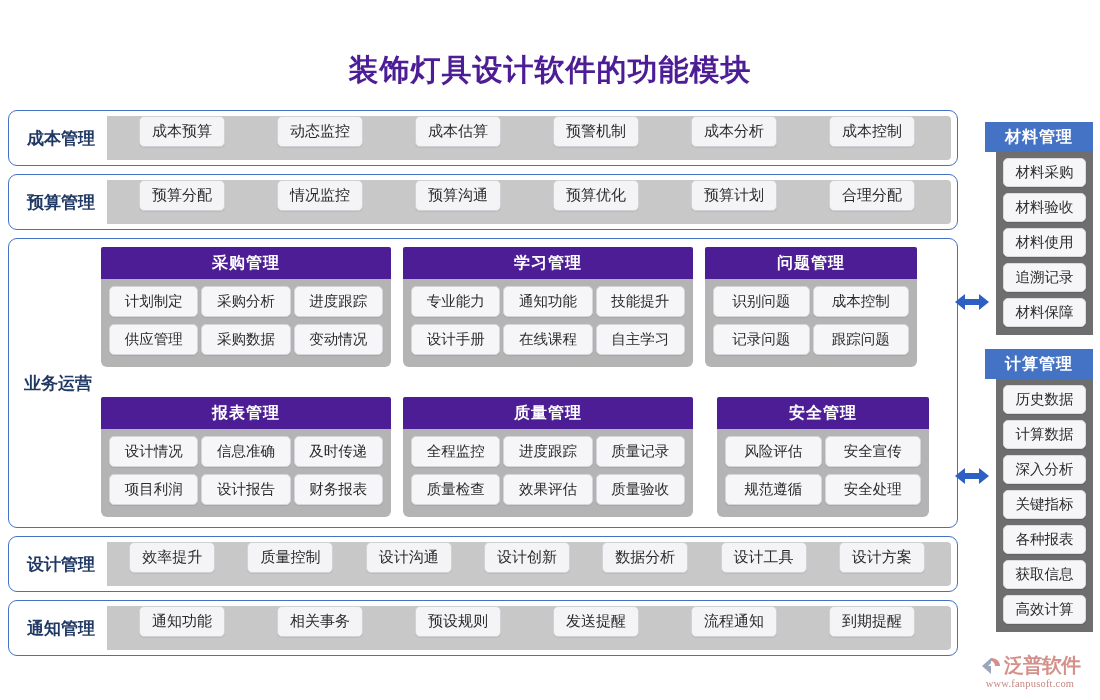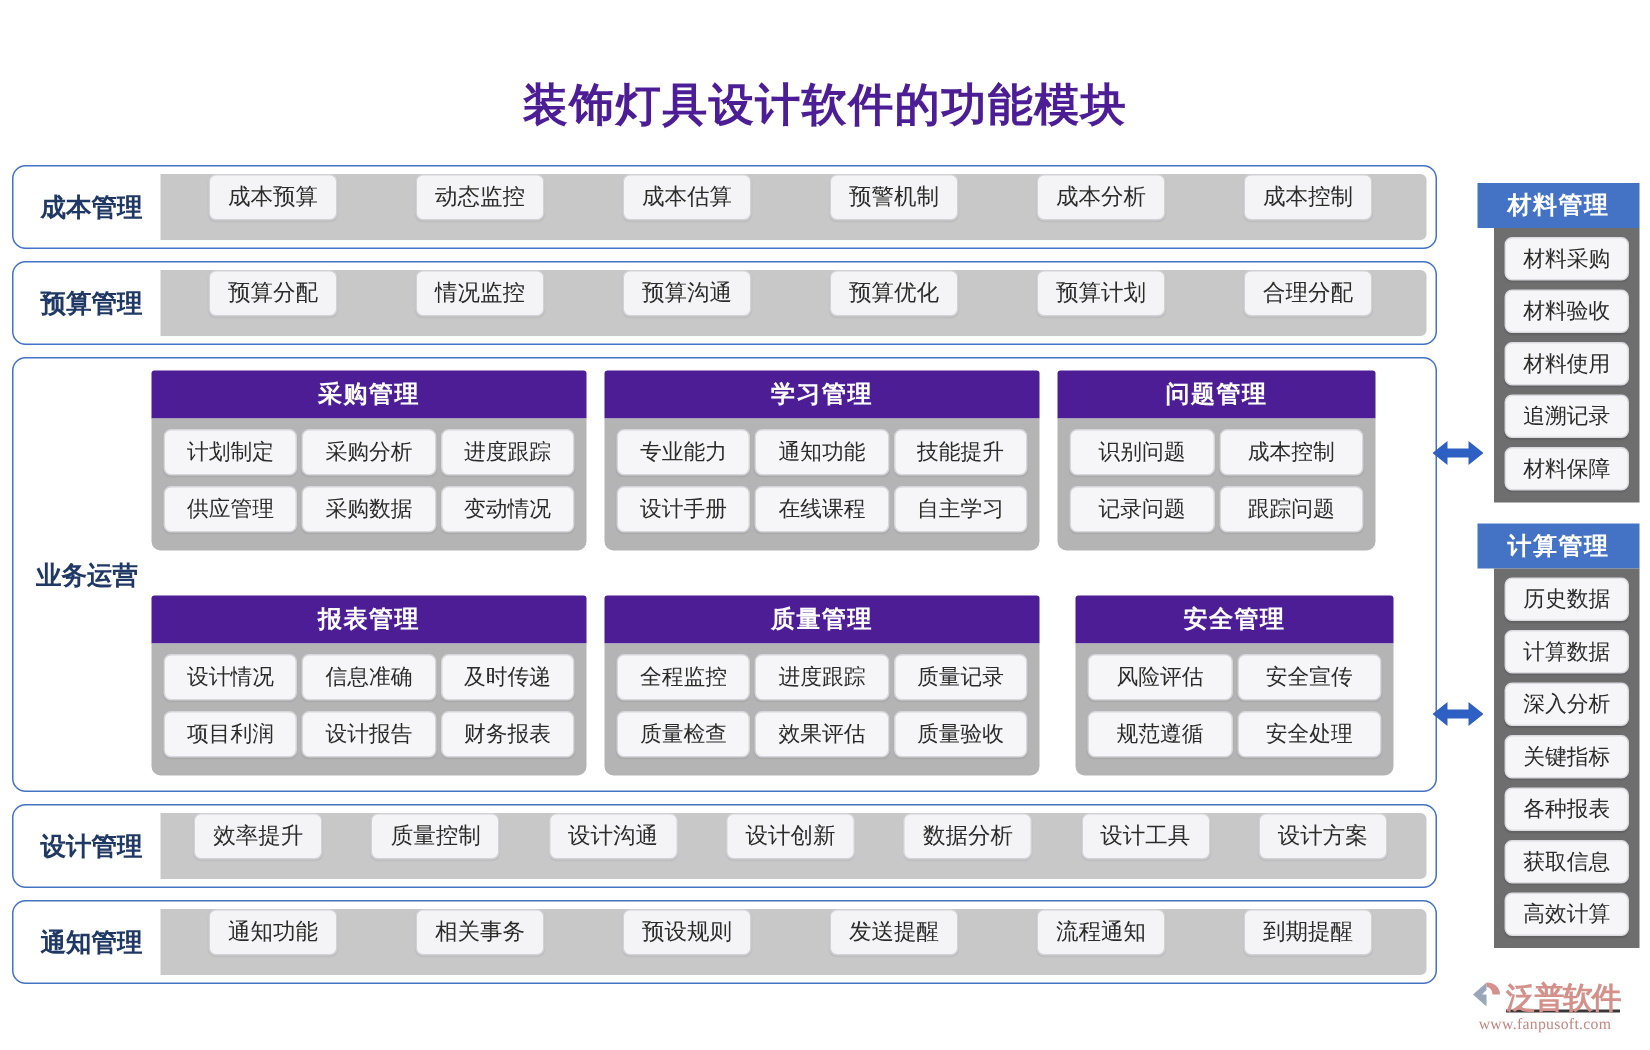--- a/index.html
+++ b/index.html
@@ -149,21 +149,21 @@
   .arrow svg{display:block;}
   #arrow-top{left:955px;top:292px;}
   #arrow-bottom{left:955px;top:466px;}
 
   
   .logo{
     position:absolute;left:965px;top:652px;width:130px;height:44px;
     display:flex;flex-direction:column;align-items:center;
     opacity:.78;
   }
-  .logo-main{display:flex;align-items:flex-start;gap:2px;text-decoration:underline;}
+  .logo-main{display:flex;align-items:center;gap:2px;}
   .logo-mark{width:22px;height:22px;}
   .logo-text{
     font-size:20px;font-weight:bold;color:#c9736b;
     font-family:"DejaVu Sans","Liberation Sans",sans-serif;
     letter-spacing:-1px;
   }
   .logo-url{
     font-size:10.5px;color:#b4655e;margin-top:-1px;letter-spacing:.2px;
     font-family:"Liberation Serif",serif;
   }

